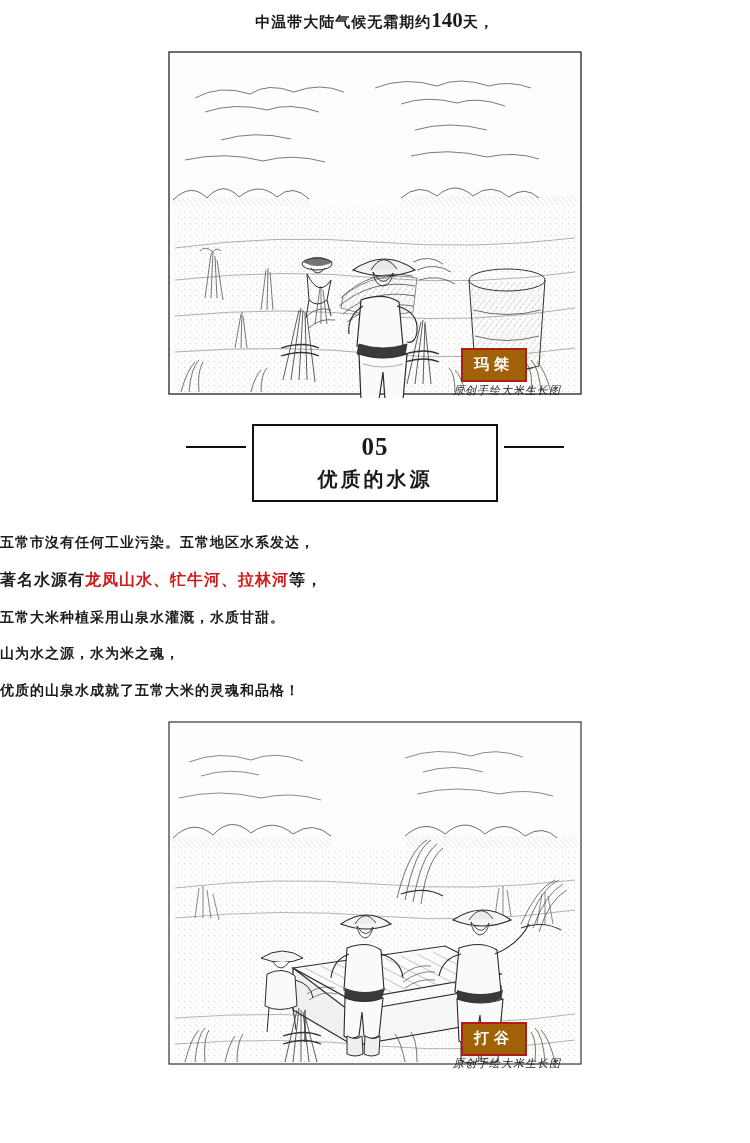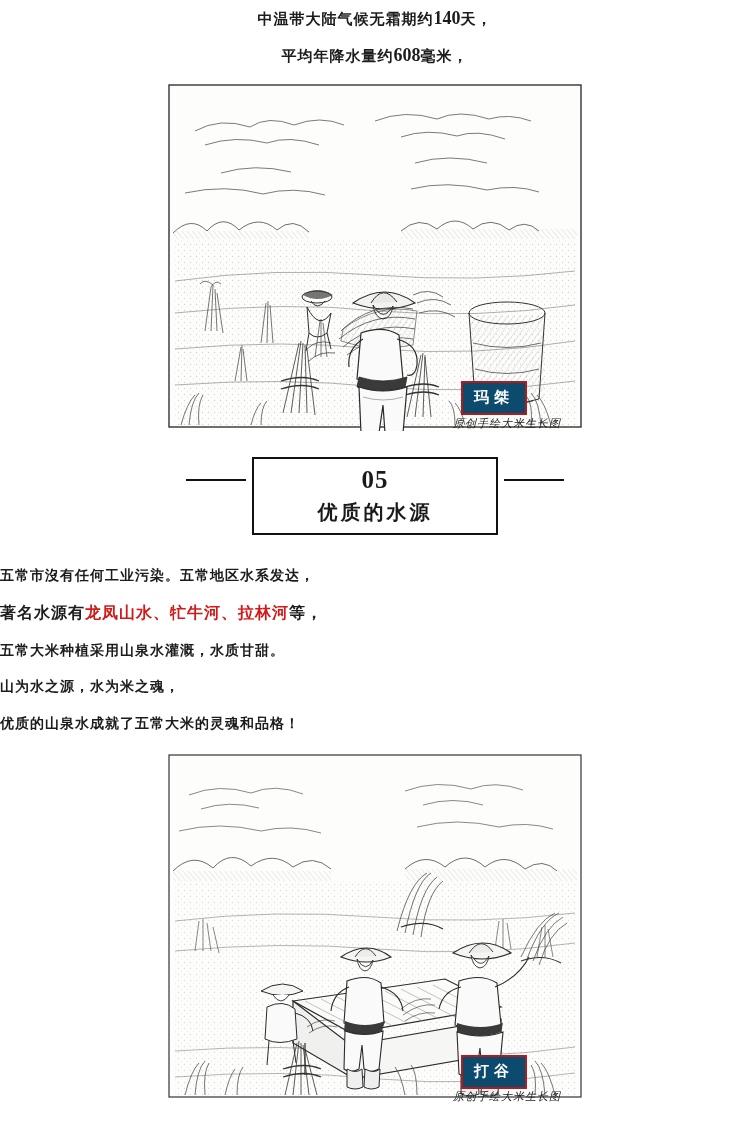--- a/index.html
+++ b/index.html
@@ -29,21 +29,21 @@
   }
   .intro-line {
     font-size: 15px;
     letter-spacing: 1px;
     line-height: 1.2;
     margin: 0 0 15px 0;
     color: #1c1c1c;
     font-weight: 600;
   }
   .intro-line .num {
-    font-size: 18px;
+    font-size: 21px;
     font-weight: 700;
     letter-spacing: 0px;
     font-family: "Liberation Serif", serif;
   }
 
   
   .illus {
     position: relative;
     margin: 0 auto;
   }
@@ -60,21 +60,21 @@
   .illus svg {
     display: block;
     width: 100%;
     height: 100%;
   }
   .seal {
     position: absolute;
     width: 62px;
     height: 30px;
     border: 2px solid #b01c1c;
-    background: #0c4a6e;
+    background: #a16207;
     color: #ffffff;
     font-size: 15px;
     font-weight: 700;
     letter-spacing: 5px;
     text-align: center;
     line-height: 28px;
     font-family: "Liberation Serif", serif;
   }
   .seal-caption {
     position: absolute;
@@ -156,21 +156,20 @@
     margin: 4px 0 16px 0;
   }
 </style>
 </head>
 <body>
 
 <div class="page">
 
   <div class="intro">
     <p class="intro-line"><span>中温带大陆气候无霜期约</span><span class="num">140</span><span>天，</span></p>
-    <p class="intro-line"><span>平均年降水量约</span><span class="num">608</span><span>毫米，</span></p>
   </div>
 
   <div class="illus illus-1">
     <svg viewBox="0 0 420 350" preserveAspectRatio="xMidYMid meet">
       <defs>
         <pattern id="hatchA" width="5" height="5" patternUnits="userSpaceOnUse" patternTransform="rotate(35)">
           <line x1="0" y1="0" x2="0" y2="5" stroke="#555" stroke-width="0.6"></line>
         </pattern>
         <pattern id="hatchB" width="4" height="4" patternUnits="userSpaceOnUse" patternTransform="rotate(-40)">
           <line x1="0" y1="0" x2="0" y2="4" stroke="#777" stroke-width="0.5"></line>

